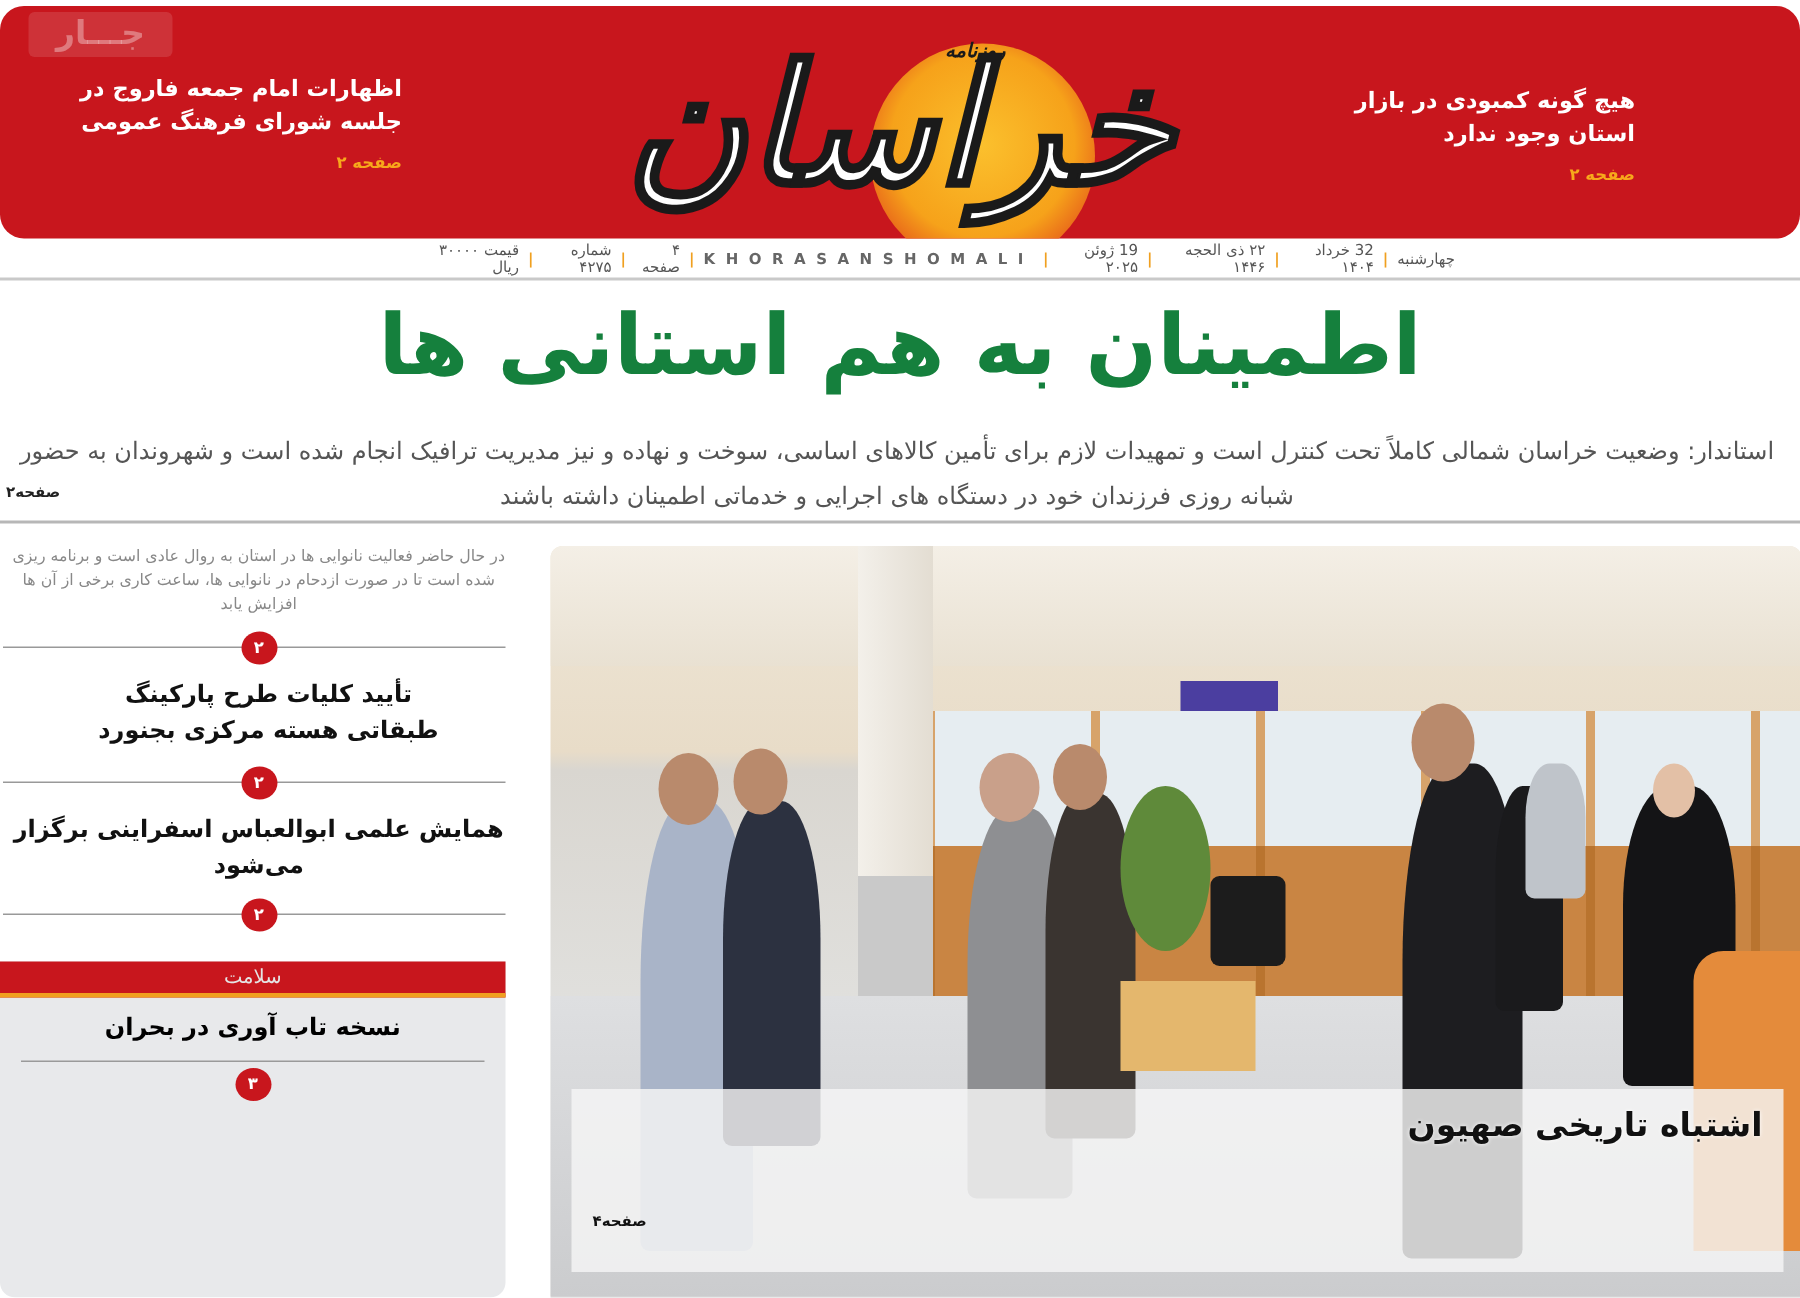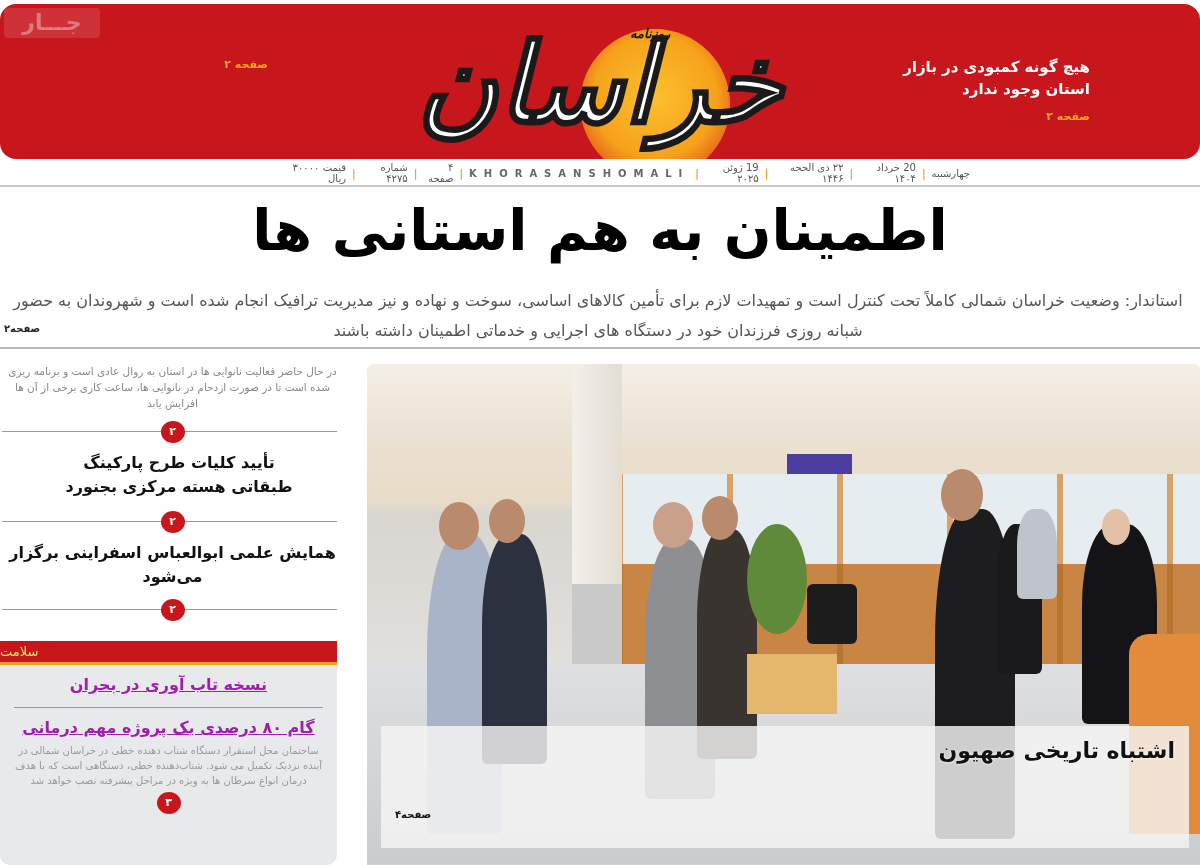--- a/index.html
+++ b/index.html
@@ -5,21 +5,21 @@
   * { box-sizing: border-box; margin: 0; padding: 0; }
   html, body { width: 1200px; height: 865px; overflow: hidden; background: #ffffff; }
   body { font-family: "DejaVu Sans", sans-serif; position: relative; color: #1a1a1a; }
 
   .masthead {
     position: absolute; left: 0; top: 4px; width: 1200px; height: 155px;
     background: #c8161d; border-radius: 16px 16px 16px 16px;
     overflow: hidden;
   }
   .watermark {
-    position: absolute; left: 4px; top: 4px; width: 96px; height: 30px;
+    position: absolute; left: 19px; top: 4px; width: 96px; height: 30px;
     background: rgba(255,255,255,0.12); color: rgba(255,255,255,0.35);
     font: bold 22px "DejaVu Sans", sans-serif; text-align: center; line-height: 30px;
     border-radius: 4px;
   }
   .side-teaser {
     position: absolute; top: 44px; width: 250px; direction: rtl; text-align: right;
     color: #ffffff; font: bold 15px/22px "DejaVu Sans", sans-serif;
   }
   .side-teaser.left { left: 18px; }
   .side-teaser.right { right: 110px; width: 200px; top: 52px; }
@@ -44,21 +44,21 @@
     position: absolute; left: 280px; top: 163px; width: 690px; height: 20px;
     direction: rtl; display: flex; align-items: center; gap: 6px;
     font: 10px "DejaVu Sans", sans-serif; color: #555;
   }
   .datebar .sep { color: #f0a020; font-weight: bold; }
   .datebar .brand { letter-spacing: 7px; font: bold 10px "DejaVu Sans", sans-serif; color: #666; direction: ltr; }
   .rule-top { position: absolute; left: 0; top: 185px; width: 1200px; height: 2px; background: #c9c9c9; }
 
   .headline {
     position: absolute; left: 0; top: 188px; width: 1200px; text-align: center; direction: rtl;
-    font: 900 56px/86px "DejaVu Sans", sans-serif; color: #000000; letter-spacing: -1px;
+    font: 900 56px/86px "DejaVu Sans", sans-serif; color: #15803d; letter-spacing: -1px;
   }
   .lead {
     position: absolute; left: 8px; top: 286px; width: 1180px; direction: rtl; text-align: center;
     font: 16px/30px "DejaVu Sans", sans-serif; color: #555;
   }
   .lead-page { position: absolute; left: 4px; top: 323px; font: bold 10px "DejaVu Sans", sans-serif; color: #222; }
   .rule-mid { position: absolute; left: 0; top: 347px; width: 1200px; height: 2px; background: #b7b7b7; }
 
   .sidebar { position: absolute; left: 0; top: 355px; width: 345px; height: 510px; }
   .side-item { position: relative; direction: rtl; text-align: center; }
@@ -68,25 +68,25 @@
   .divider .line { position: absolute; left: 2px; right: 8px; top: 12px; height: 1px; background: #999; }
   .divider .badge {
     position: absolute; left: 50%; top: 2px; margin-left: -12px; width: 24px; height: 22px; border-radius: 50%;
     background: #c8161d; color: #fff; font: bold 11px/22px "DejaVu Sans", sans-serif; text-align: center;
   }
   .health-box {
     position: absolute; left: 0; top: 286px; width: 337px; height: 224px;
     background: #e8e9eb; border-radius: 0 0 10px 10px;
   }
   .health-header {
-    height: 24px; background: #c8161d; color: #bef264; text-align: left;
+    height: 24px; background: #c8161d; color: #e5e5e5; text-align: center;
     font: 13px/22px "DejaVu Sans", sans-serif; border-bottom: 3px solid #f0a020;
   }
   .health-item { direction: rtl; text-align: center; padding: 8px 10px 0 10px; }
-  .health-item h3 { font: bold 16px/24px "DejaVu Sans", sans-serif; color: #a21caf; text-decoration: underline; }
+  .health-item h3 { font: bold 16px/24px "DejaVu Sans", sans-serif; color: #000000; }
   .health-item p { font: 10px/15px "DejaVu Sans", sans-serif; color: #999; margin-top: 3px; }
   .health-sep { margin: 10px 14px 0 14px; height: 1px; background: #9a9a9a; }
 
   .photo {
     position: absolute; left: 367px; top: 364px; width: 834px; height: 623px;
     border-radius: 8px; overflow: hidden;
     background:
       linear-gradient(180deg, #efe7d8 0%, #e8dcc8 22%, #d9d6d0 24%, #e2e2e0 55%, #d5d5d6 70%, #cfcfd0 100%);
   }
   .photo .ceiling { position: absolute; left: 0; top: 0; width: 100%; height: 80px; background: linear-gradient(180deg,#f4efe6,#e9e1d2); }
@@ -106,39 +106,40 @@
   .caption p { font: bold 12px/22px "DejaVu Sans", sans-serif; color: #111; }
   .caption .page-ref { position: absolute; left: 14px; bottom: 28px; font: bold 10px "DejaVu Sans", sans-serif; color: #111; }
 </style>
 </head>
 <body>
 
 <div class="masthead">
   <div class="watermark">جـــار</div>
 
   <div class="side-teaser left">
+    <span>اظهارات امام جمعه فاروج در جلسه شورای فرهنگ عمومی</span>
     <span class="page-ref">صفحه ۲</span>
   </div>
 
   <div class="logo-wrap">
     <div class="sun"></div>
     <div class="ruznameh">روزنامه</div>
     <div class="logo-text">خراسان شمالی</div>
   </div>
 
   <div class="side-teaser right">
     <span>هیچ گونه کمبودی در بازار استان وجود ندارد</span>
     <span class="page-ref">صفحه ۲</span>
   </div>
 </div>
 
 <div class="datebar">
   <span>چهارشنبه</span>
   <span class="sep">|</span>
-  <span>20 خرداد ۱۴۰۴</span>
+  <span>32 خرداد ۱۴۰۴</span>
   <span class="sep">|</span>
   <span>۲۲ ذی الحجه ۱۴۴۶</span>
   <span class="sep">|</span>
   <span>19 ژوئن ۲۰۲۵</span>
   <span class="sep">|</span>
   <span class="brand">KHORASANSHOMALI</span>
   <span class="sep">|</span>
   <span>۴ صفحه</span>
   <span class="sep">|</span>
   <span>شماره ۴۲۷۵</span>
@@ -176,24 +177,20 @@
     <div class="line"></div>
     <div class="badge">۲</div>
   </div>
 
   <div class="health-box">
     <div class="health-header">سلامت</div>
     <div class="health-item">
       <h3>نسخه تاب آوری در بحران</h3>
     </div>
     <div class="health-sep"></div>
-    <div class="health-item">
-      <h3>گام ۸۰ درصدی یک پروژه مهم درمانی</h3>
-      <p>ساختمان محل استقرار دستگاه شتاب دهنده خطی در خراسان شمالی در آینده نزدیک تکمیل می شود. شتاب‌دهنده خطی، دستگاهی است که با هدف درمان انواع سرطان ها به ویژه در مراحل پیشرفته نصب خواهد شد</p>
-    </div>
     <div class="divider" style="margin-top:2px;">
       <div class="badge">۳</div>
     </div>
   </div>
 </div>
 
 <div class="photo">
   <div class="ceiling"></div>
   <div class="purple"></div>
   <div class="panels"></div>

